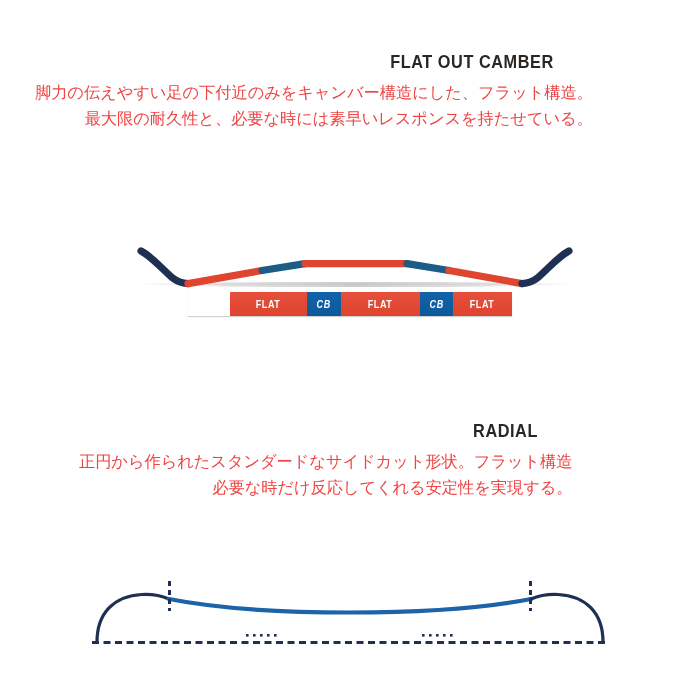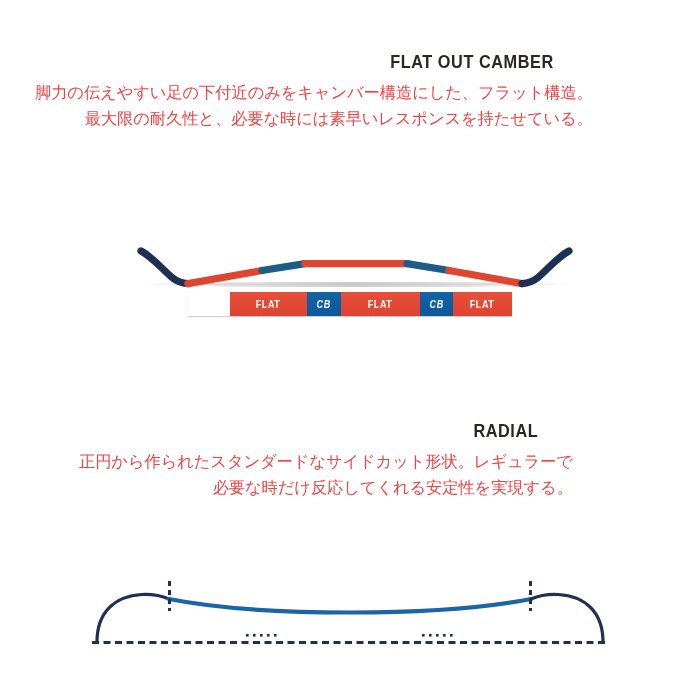--- a/index.html
+++ b/index.html
@@ -151,21 +151,21 @@
     <div class="legend-seg seg-cb" style="width:11.7%">
       <span>CB</span>
     </div>
     <div class="legend-seg seg-flat" style="width:20.9%">
       <span>FLAT</span>
     </div>
   </div>
 
   <div id="radial-block">
     <div class="section-heading">RADIAL</div>
-    <div class="body-line">正円から作られたスタンダードなサイドカット形状。レギュラーで</div>
+    <div class="body-line">正円から作られたスタンダードなサイドカット形状。フラット構造</div>
     <div class="body-line">必要な時だけ反応してくれる安定性を実現する。</div>
   </div>
 
   <div id="radial-figure">
     <svg width="560" height="110" viewBox="0 0 560 110" xmlns="http://www.w3.org/2000/svg">
 
       <path fill="none" stroke="#1f3055" stroke-width="3.2" stroke-linecap="round" d="M 27,84 C 27,55 44,38 72,36.5 C 83,36 92,38 99,41"></path>
 
       <path fill="none" stroke="#1c64a8" stroke-width="4.2" stroke-linecap="round" d="M 99,41 C 190,59 370,59 461,41"></path>
 

